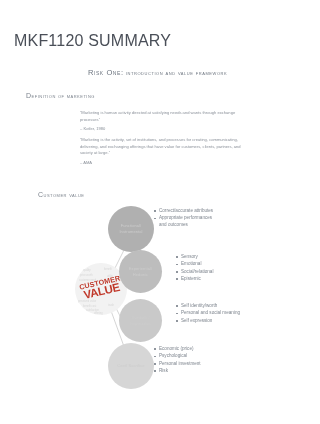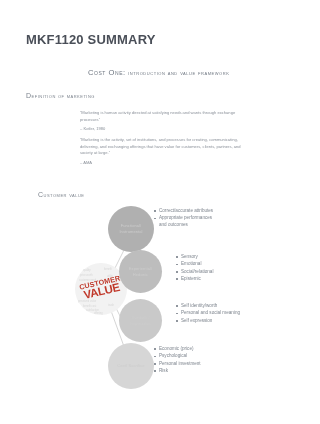--- a/index.html
+++ b/index.html
@@ -17,24 +17,24 @@
     position: relative;
     width: 300px;
     height: 424px;
     background: #ffffff;
     box-sizing: border-box;
   }
 
   
   .doc-title {
     position: absolute;
-    left: 26px;
+    left: 14px;
     top: 32px;
-    font-size: 13px;
-    font-weight: 700;
+    font-size: 16px;
+    font-weight: 400;
     letter-spacing: 0.2px;
     color: #4a4f58;
     white-space: nowrap;
   }
 
   
   .doc-subtitle {
     position: absolute;
     left: 88px;
     top: 68px;
@@ -192,21 +192,21 @@
   }
 </style>
 </head>
 <body>
 
 <div class="page">
 
   <div class="doc-title">MKF1120 SUMMARY</div>
 
   <div class="doc-subtitle">
-    <span class="lead">Cost One:</span>
+    <span class="lead">Risk One:</span>
     <span>introduction and value framework</span>
   </div>
 
   <div class="section-head" id="sec-definition">
     <span class="lead">D</span><span>efinition of marketing</span>
   </div>
 
   <div class="quote-block">
     <p class="quote-line">“Marketing is human activity directed at satisfying needs and wants through exchange processes”</p>
     <p class="quote-src">– Kotler, 1980</p>

